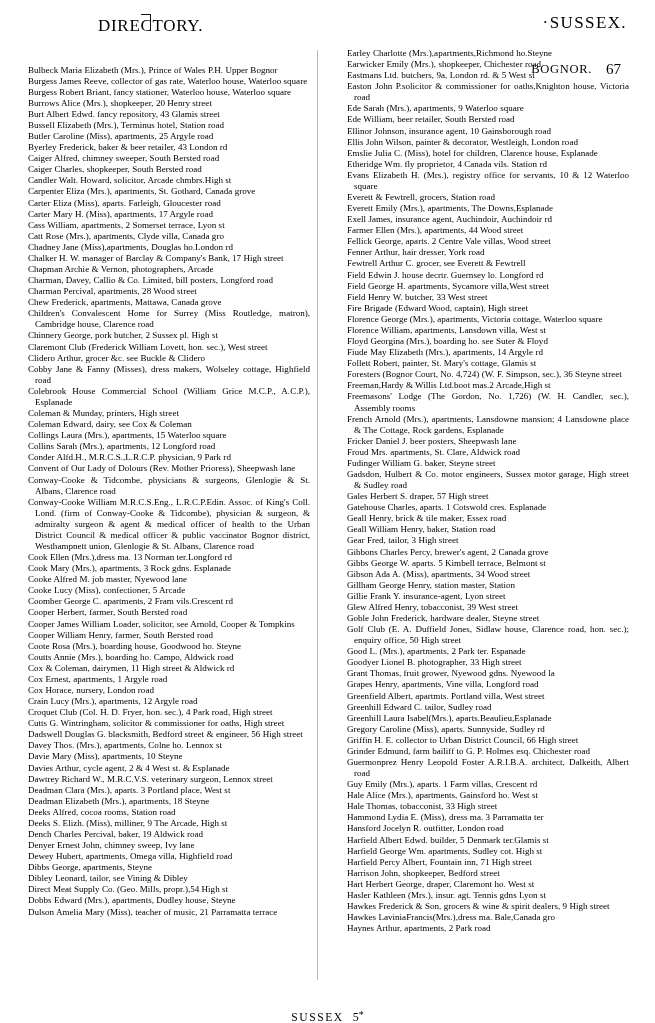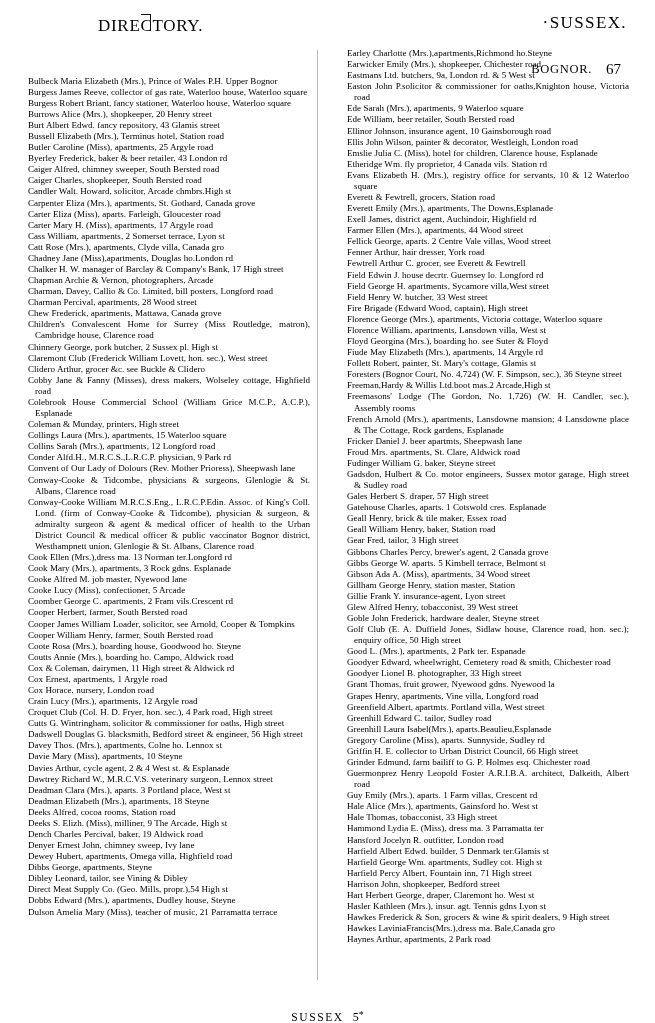--- a/index.html
+++ b/index.html
@@ -183,20 +183,21 @@
       <p class="entry">Charman, Davey, Callio &amp; Co. Limited, bill posters, Longford road</p>
       <p class="entry">Charman Percival, apartments, 28 Wood street</p>
       <p class="entry">Chew Frederick, apartments, Mattawa, Canada grove</p>
       <p class="entry">Children's Convalescent Home for Surrey (Miss Routledge, matron), Cambridge house, Clarence road</p>
       <p class="entry">Chinnery George, pork butcher, 2 Sussex pl. High st</p>
       <p class="entry">Claremont Club (Frederick William Lovett, hon. sec.), West street</p>
       <p class="entry">Clidero Arthur, grocer &amp;c. see Buckle &amp; Clidero</p>
       <p class="entry">Cobby Jane &amp; Fanny (Misses), dress makers, Wolseley cottage, Highfield road</p>
       <p class="entry">Colebrook House Commercial School (William Grice M.C.P., A.C.P.), Esplanade</p>
       <p class="entry">Coleman &amp; Munday, printers, High street</p>
+      <p class="entry">Coleman Edward, dairy, see Cox &amp; Coleman</p>
       <p class="entry">Collings Laura (Mrs.), apartments, 15 Waterloo square</p>
       <p class="entry">Collins Sarah (Mrs.), apartments, 12 Longford road</p>
       <p class="entry">Conder Alfd.H., M.R.C.S.,L.R.C.P. physician, 9 Park rd</p>
       <p class="entry">Convent of Our Lady of Dolours (Rev. Mother Prioress), Sheepwash lane</p>
       <p class="entry">Conway-Cooke &amp; Tidcombe, physicians &amp; surgeons, Glenlogie &amp; St. Albans, Clarence road</p>
       <p class="entry">Conway-Cooke William M.R.C.S.Eng., L.R.C.P.Edin. Assoc. of King's Coll. Lond. (firm of Conway-Cooke &amp; Tidcombe), physician &amp; surgeon, &amp; admiralty surgeon &amp; agent &amp; medical officer of health to the Urban District Council &amp; medical officer &amp; public vaccinator Bognor district, Westhampnett union, Glenlogie &amp; St. Albans, Clarence road</p>
       <p class="entry">Cook Ellen (Mrs.),dress ma. 13 Norman ter.Longford rd</p>
       <p class="entry">Cook Mary (Mrs.), apartments, 3 Rock gdns. Esplanade</p>
       <p class="entry">Cooke Alfred M. job master, Nyewood lane</p>
       <p class="entry">Cooke Lucy (Miss), confectioner, 5 Arcade</p>
@@ -238,57 +239,56 @@
       <p class="entry">Easton John P.solicitor &amp; commissioner for oaths,Knighton house, Victoria road</p>
       <p class="entry">Ede Sarah (Mrs.), apartments, 9 Waterloo square</p>
       <p class="entry">Ede William, beer retailer, South Bersted road</p>
       <p class="entry">Ellinor Johnson, insurance agent, 10 Gainsborough road</p>
       <p class="entry">Ellis John Wilson, painter &amp; decorator, Westleigh, London road</p>
       <p class="entry">Emslie Julia C. (Miss), hotel for children, Clarence house, Esplanade</p>
       <p class="entry">Etheridge Wm. fly proprietor, 4 Canada vils. Station rd</p>
       <p class="entry">Evans Elizabeth H. (Mrs.), registry office for servants, 10 &amp; 12 Waterloo square</p>
       <p class="entry">Everett &amp; Fewtrell, grocers, Station road</p>
       <p class="entry">Everett Emily (Mrs.), apartments, The Downs,Esplanade</p>
-      <p class="entry">Exell James, district agent, Auchindoir, Highfield rd</p>
+      <p class="entry">Exell James, insurance agent, Auchindoir, Auchindoir rd</p>
       <p class="entry">Farmer Ellen (Mrs.), apartments, 44 Wood street</p>
       <p class="entry">Fellick George, aparts. 2 Centre Vale villas, Wood street</p>
       <p class="entry">Fenner Arthur, hair dresser, York road</p>
       <p class="entry">Fewtrell Arthur C. grocer, see Everett &amp; Fewtrell</p>
       <p class="entry">Field Edwin J. house decrtr. Guernsey lo. Longford rd</p>
       <p class="entry">Field George H. apartments, Sycamore villa,West street</p>
       <p class="entry">Field Henry W. butcher, 33 West street</p>
       <p class="entry">Fire Brigade (Edward Wood, captain), High street</p>
       <p class="entry">Florence George (Mrs.), apartments, Victoria cottage, Waterloo square</p>
       <p class="entry">Florence William, apartments, Lansdown villa, West st</p>
       <p class="entry">Floyd Georgina (Mrs.), boarding ho. see Suter &amp; Floyd</p>
       <p class="entry">Fiude May Elizabeth (Mrs.), apartments, 14 Argyle rd</p>
       <p class="entry">Follett Robert, painter, St. Mary's cottage, Glamis st</p>
       <p class="entry">Foresters (Bognor Court, No. 4,724) (W. F. Simpson, sec.), 36 Steyne street</p>
       <p class="entry">Freeman,Hardy &amp; Willis Ltd.boot mas.2 Arcade,High st</p>
       <p class="entry">Freemasons' Lodge (The Gordon, No. 1,726) (W. H. Candler, sec.), Assembly rooms</p>
       <p class="entry">French Arnold (Mrs.), apartments, Lansdowne mansion; 4 Lansdowne place &amp; The Cottage, Rock gardens, Esplanade</p>
-      <p class="entry">Fricker Daniel J. beer apartmts, Sheepwash lane</p>
+      <p class="entry">Fricker Daniel J. beer posters, Sheepwash lane</p>
       <p class="entry">Froud Mrs. apartments, St. Clare, Aldwick road</p>
       <p class="entry">Fudinger William G. baker, Steyne street</p>
       <p class="entry">Gadsdon, Hulbert &amp; Co. motor engineers, Sussex motor garage, High street &amp; Sudley road</p>
       <p class="entry">Gales Herbert S. draper, 57 High street</p>
       <p class="entry">Gatehouse Charles, aparts. 1 Cotswold cres. Esplanade</p>
       <p class="entry">Geall Henry, brick &amp; tile maker, Essex road</p>
       <p class="entry">Geall William Henry, baker, Station road</p>
       <p class="entry">Gear Fred, tailor, 3 High street</p>
       <p class="entry">Gibbons Charles Percy, brewer's agent, 2 Canada grove</p>
       <p class="entry">Gibbs George W. aparts. 5 Kimbell terrace, Belmont st</p>
       <p class="entry">Gibson Ada A. (Miss), apartments, 34 Wood street</p>
       <p class="entry">Gillham George Henry, station master, Station</p>
       <p class="entry">Gillie Frank Y. insurance-agent, Lyon street</p>
       <p class="entry">Glew Alfred Henry, tobacconist, 39 West street</p>
       <p class="entry">Goble John Frederick, hardware dealer, Steyne street</p>
       <p class="entry">Golf Club (E. A. Duffield Jones, Sidlaw house, Clarence road, hon. sec.); enquiry office, 50 High street</p>
       <p class="entry">Good L. (Mrs.), apartments, 2 Park ter. Espanade</p>
-      <p class="entry">Goodyer Edward, wheelwright, Cemetery road &amp; smith, Chichester road</p>
       <p class="entry">Goodyer Lionel B. photographer, 33 High street</p>
       <p class="entry">Grant Thomas, fruit grower, Nyewood gdns. Nyewood la</p>
       <p class="entry">Grapes Henry, apartments, Vine villa, Longford road</p>
       <p class="entry">Greenfield Albert, apartmts. Portland villa, West street</p>
       <p class="entry">Greenhill Edward C. tailor, Sudley road</p>
       <p class="entry">Greenhill Laura Isabel(Mrs.), aparts.Beaulieu,Esplanade</p>
       <p class="entry">Gregory Caroline (Miss), aparts. Sunnyside, Sudley rd</p>
       <p class="entry">Griffin H. E. collector to Urban District Council, 66 High street</p>
       <p class="entry">Grinder Edmund, farm bailiff to G. P. Holmes esq. Chichester road</p>
       <p class="entry">Guermonprez Henry Leopold Foster A.R.I.B.A. architect, Dalkeith, Albert road</p>

